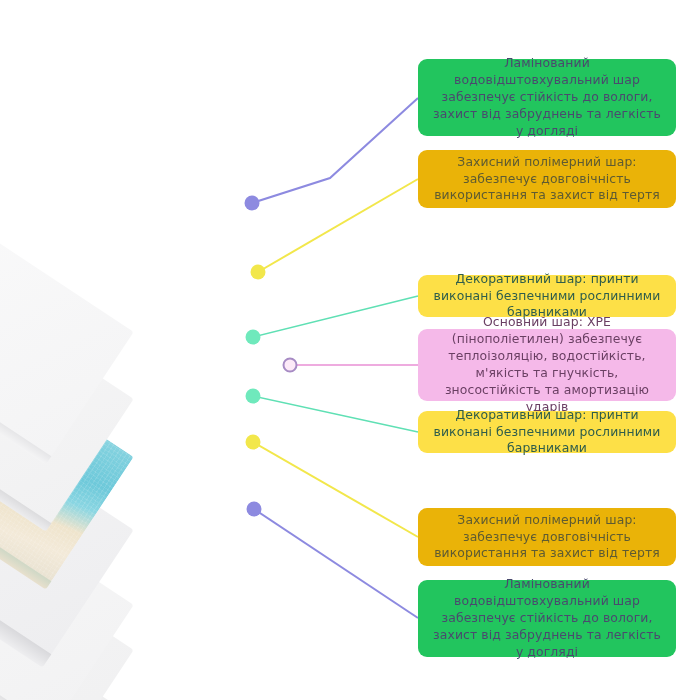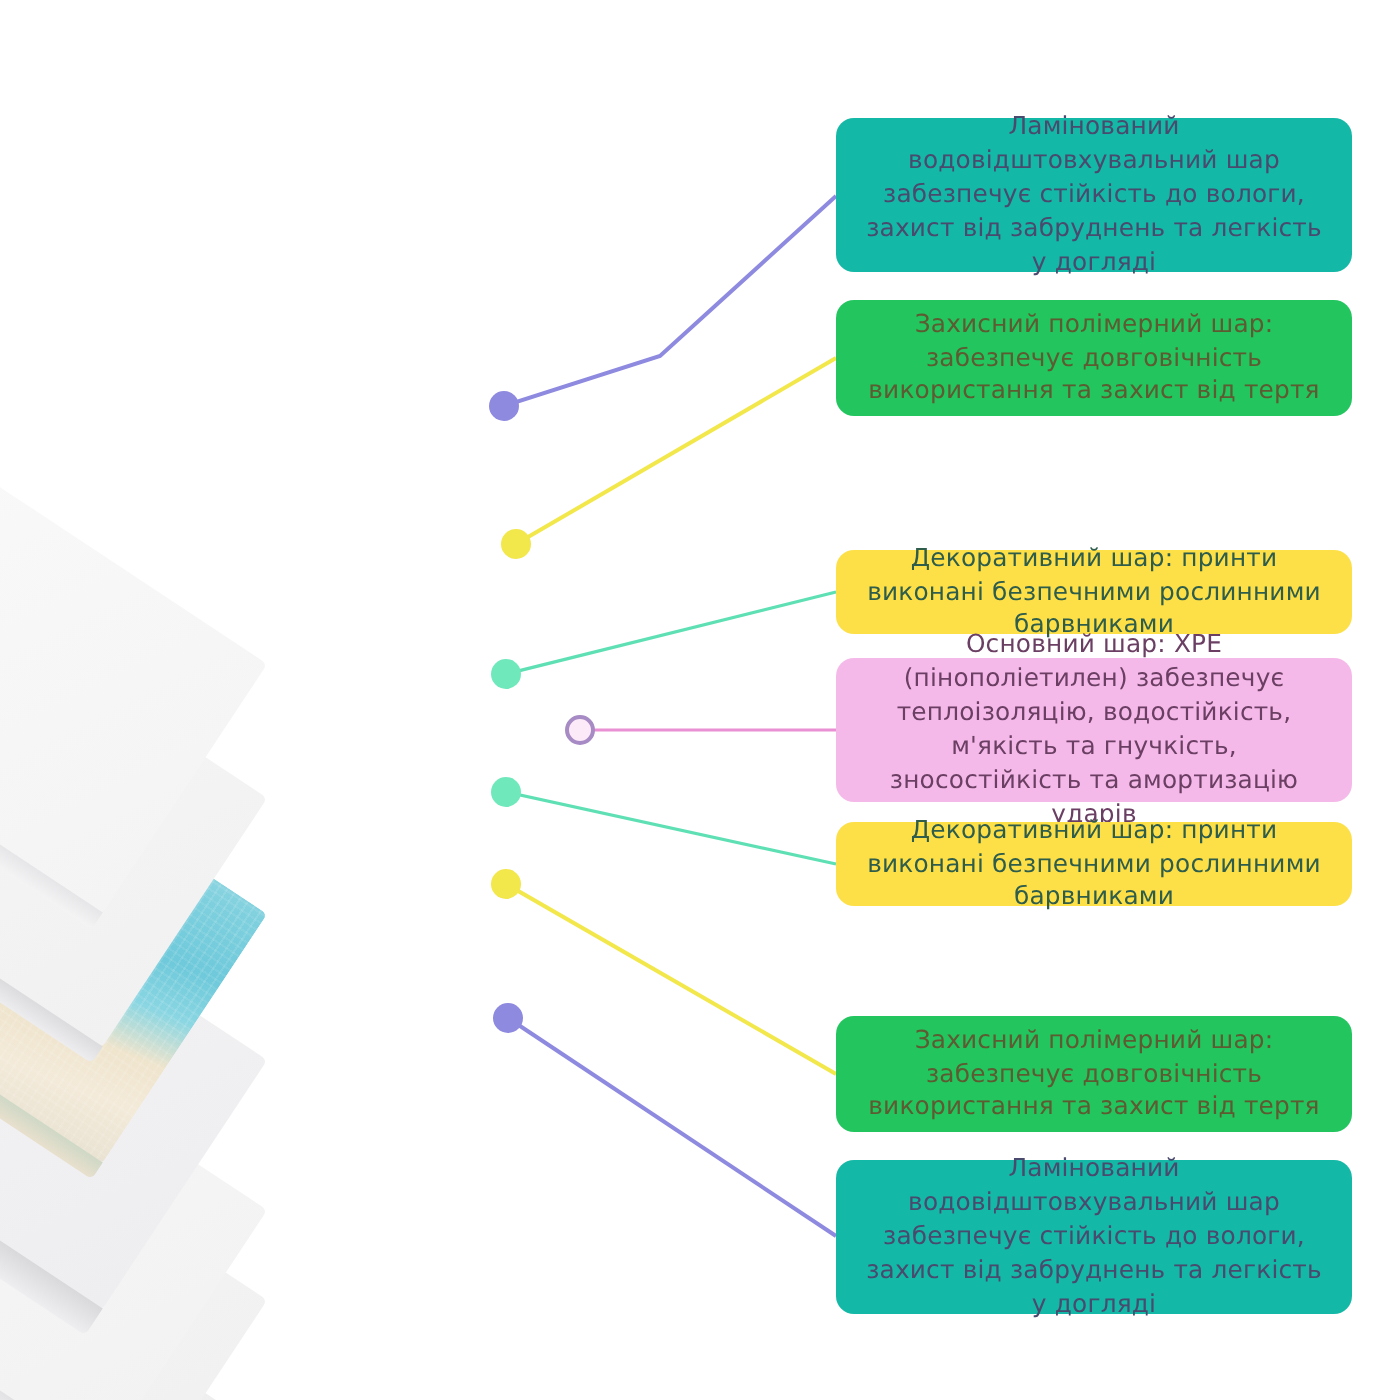--- a/index.html
+++ b/index.html
@@ -118,22 +118,22 @@
     border-radius: 9px;
     text-align: center;
     font-size: 12.4px;
     line-height: 1.36;
     padding: 8px 10px;
     display: flex;
     align-items: center;
     justify-content: center;
     letter-spacing: .1px;
   }
-  .c-purple { background: #14b8a6; color: #4a4a6e; }
-  .c-yellow { background: #22c55e; color: #5e5b32; }
+  .c-purple { background: #22c55e; color: #4a4a6e; }
+  .c-yellow { background: #eab308; color: #5e5b32; }
   .c-teal   { background: #fde047; color: #2f5d4b; }
   .c-pink   { background: #f5b9e9; color: #6a3f63; }
 </style>
 </head>
 <body>
 
 <div id="stage">
 
   <div id="layers">
 

